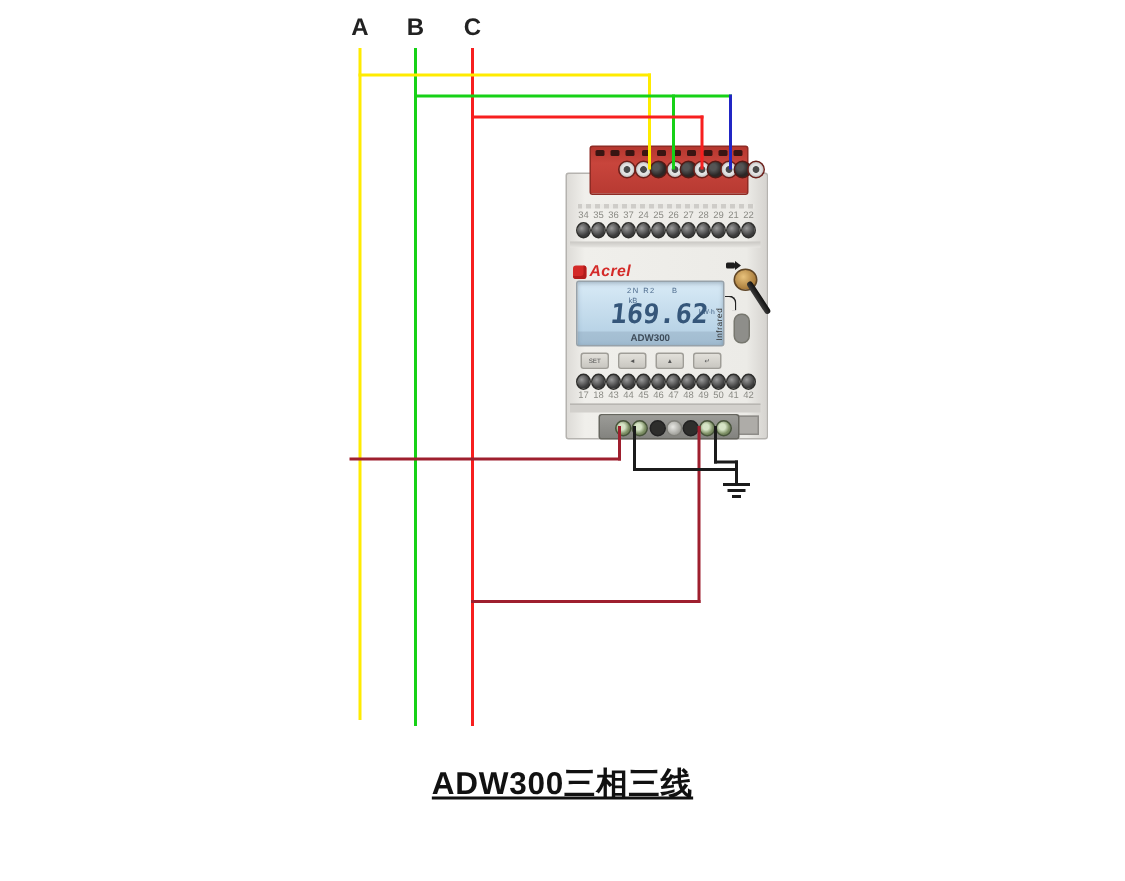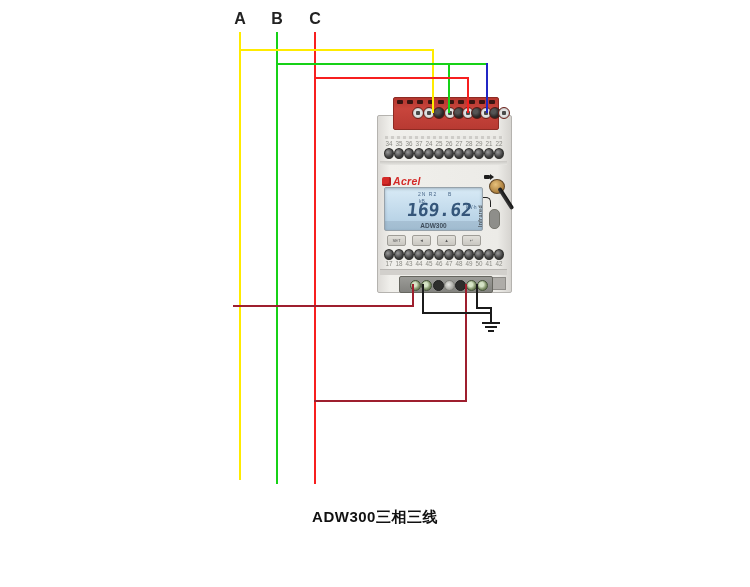--- a/index.html
+++ b/index.html
@@ -68,21 +68,21 @@
       border:1px solid #9f9d97;font-size:4.2px;color:#555;text-align:center;line-height:9px;overflow:hidden;}
   .ledge{position:absolute;left:3px;top:172px;width:127px;height:5px;background:#d2d0cc;border-top:1px solid #b8b6b2;}
   .connector{position:absolute;left:22px;top:179px;width:92px;height:15px;border-radius:2px;
       background:linear-gradient(180deg,#9b9b97,#83837f);border:1px solid #66665f;z-index:2;}
   .cterm{position:absolute;top:3px;width:9px;height:9px;border-radius:50%;}
   .cterm.green{background:radial-gradient(circle at 40% 40%, #d6e4c6 0 2px, #7e9066 60%, #596a45);border:1px solid #47543a;}
   .cterm.dark{background:#2e2e2c;border:1px solid #222;}
   .cterm.light{background:radial-gradient(circle at 40% 40%, #e8e8e4, #a2a29c 70%);border:1px solid #80807a;}
   .ctab{position:absolute;left:114px;top:180px;width:13px;height:11px;background:#aeaca8;border:1px solid #8e8c88;}
   .caption{position:absolute;left:0;top:508px;width:750px;text-align:center;
-      font-size:15px;font-weight:bold;color:#111;letter-spacing:.5px;}
+      font-size:21px;font-weight:bold;color:#111;letter-spacing:.5px;text-decoration:underline;}
 </style>
 </head>
 <body>
 
 <div class="stage">
 
   <span class="phase-label" style="left:231px">A</span>
   <span class="phase-label" style="left:268px">B</span>
   <span class="phase-label" style="left:306px">C</span>
 

